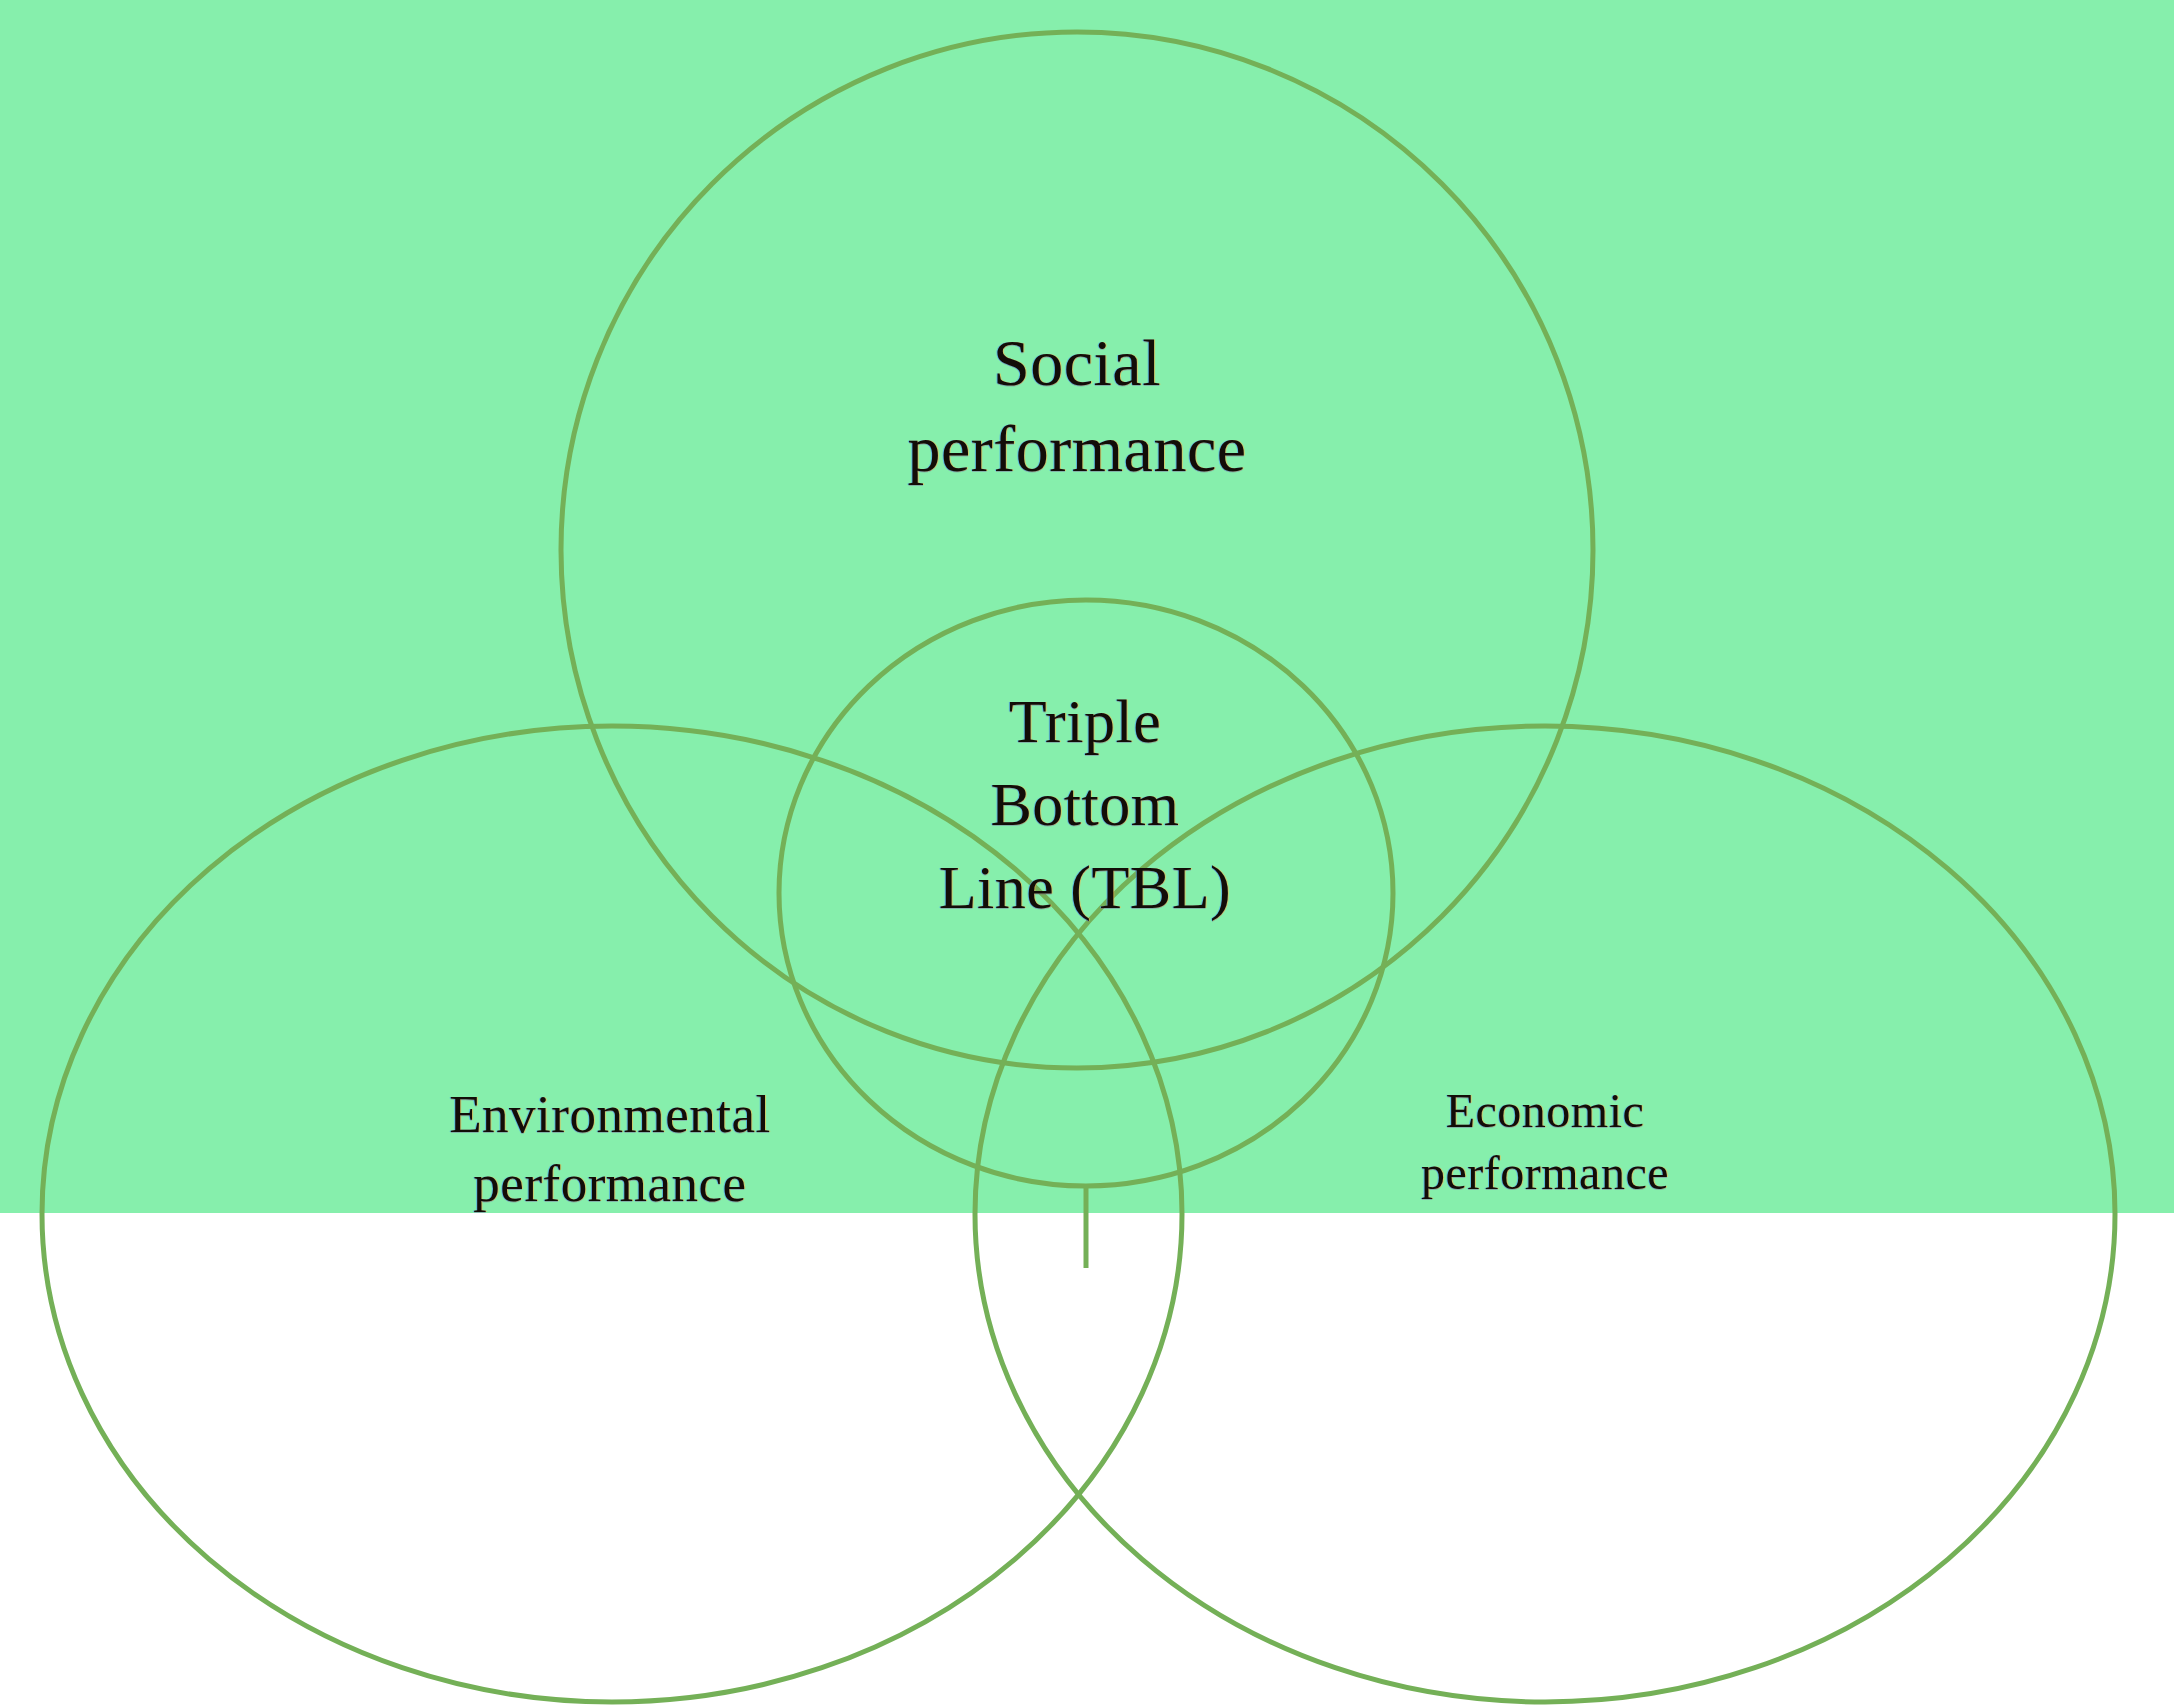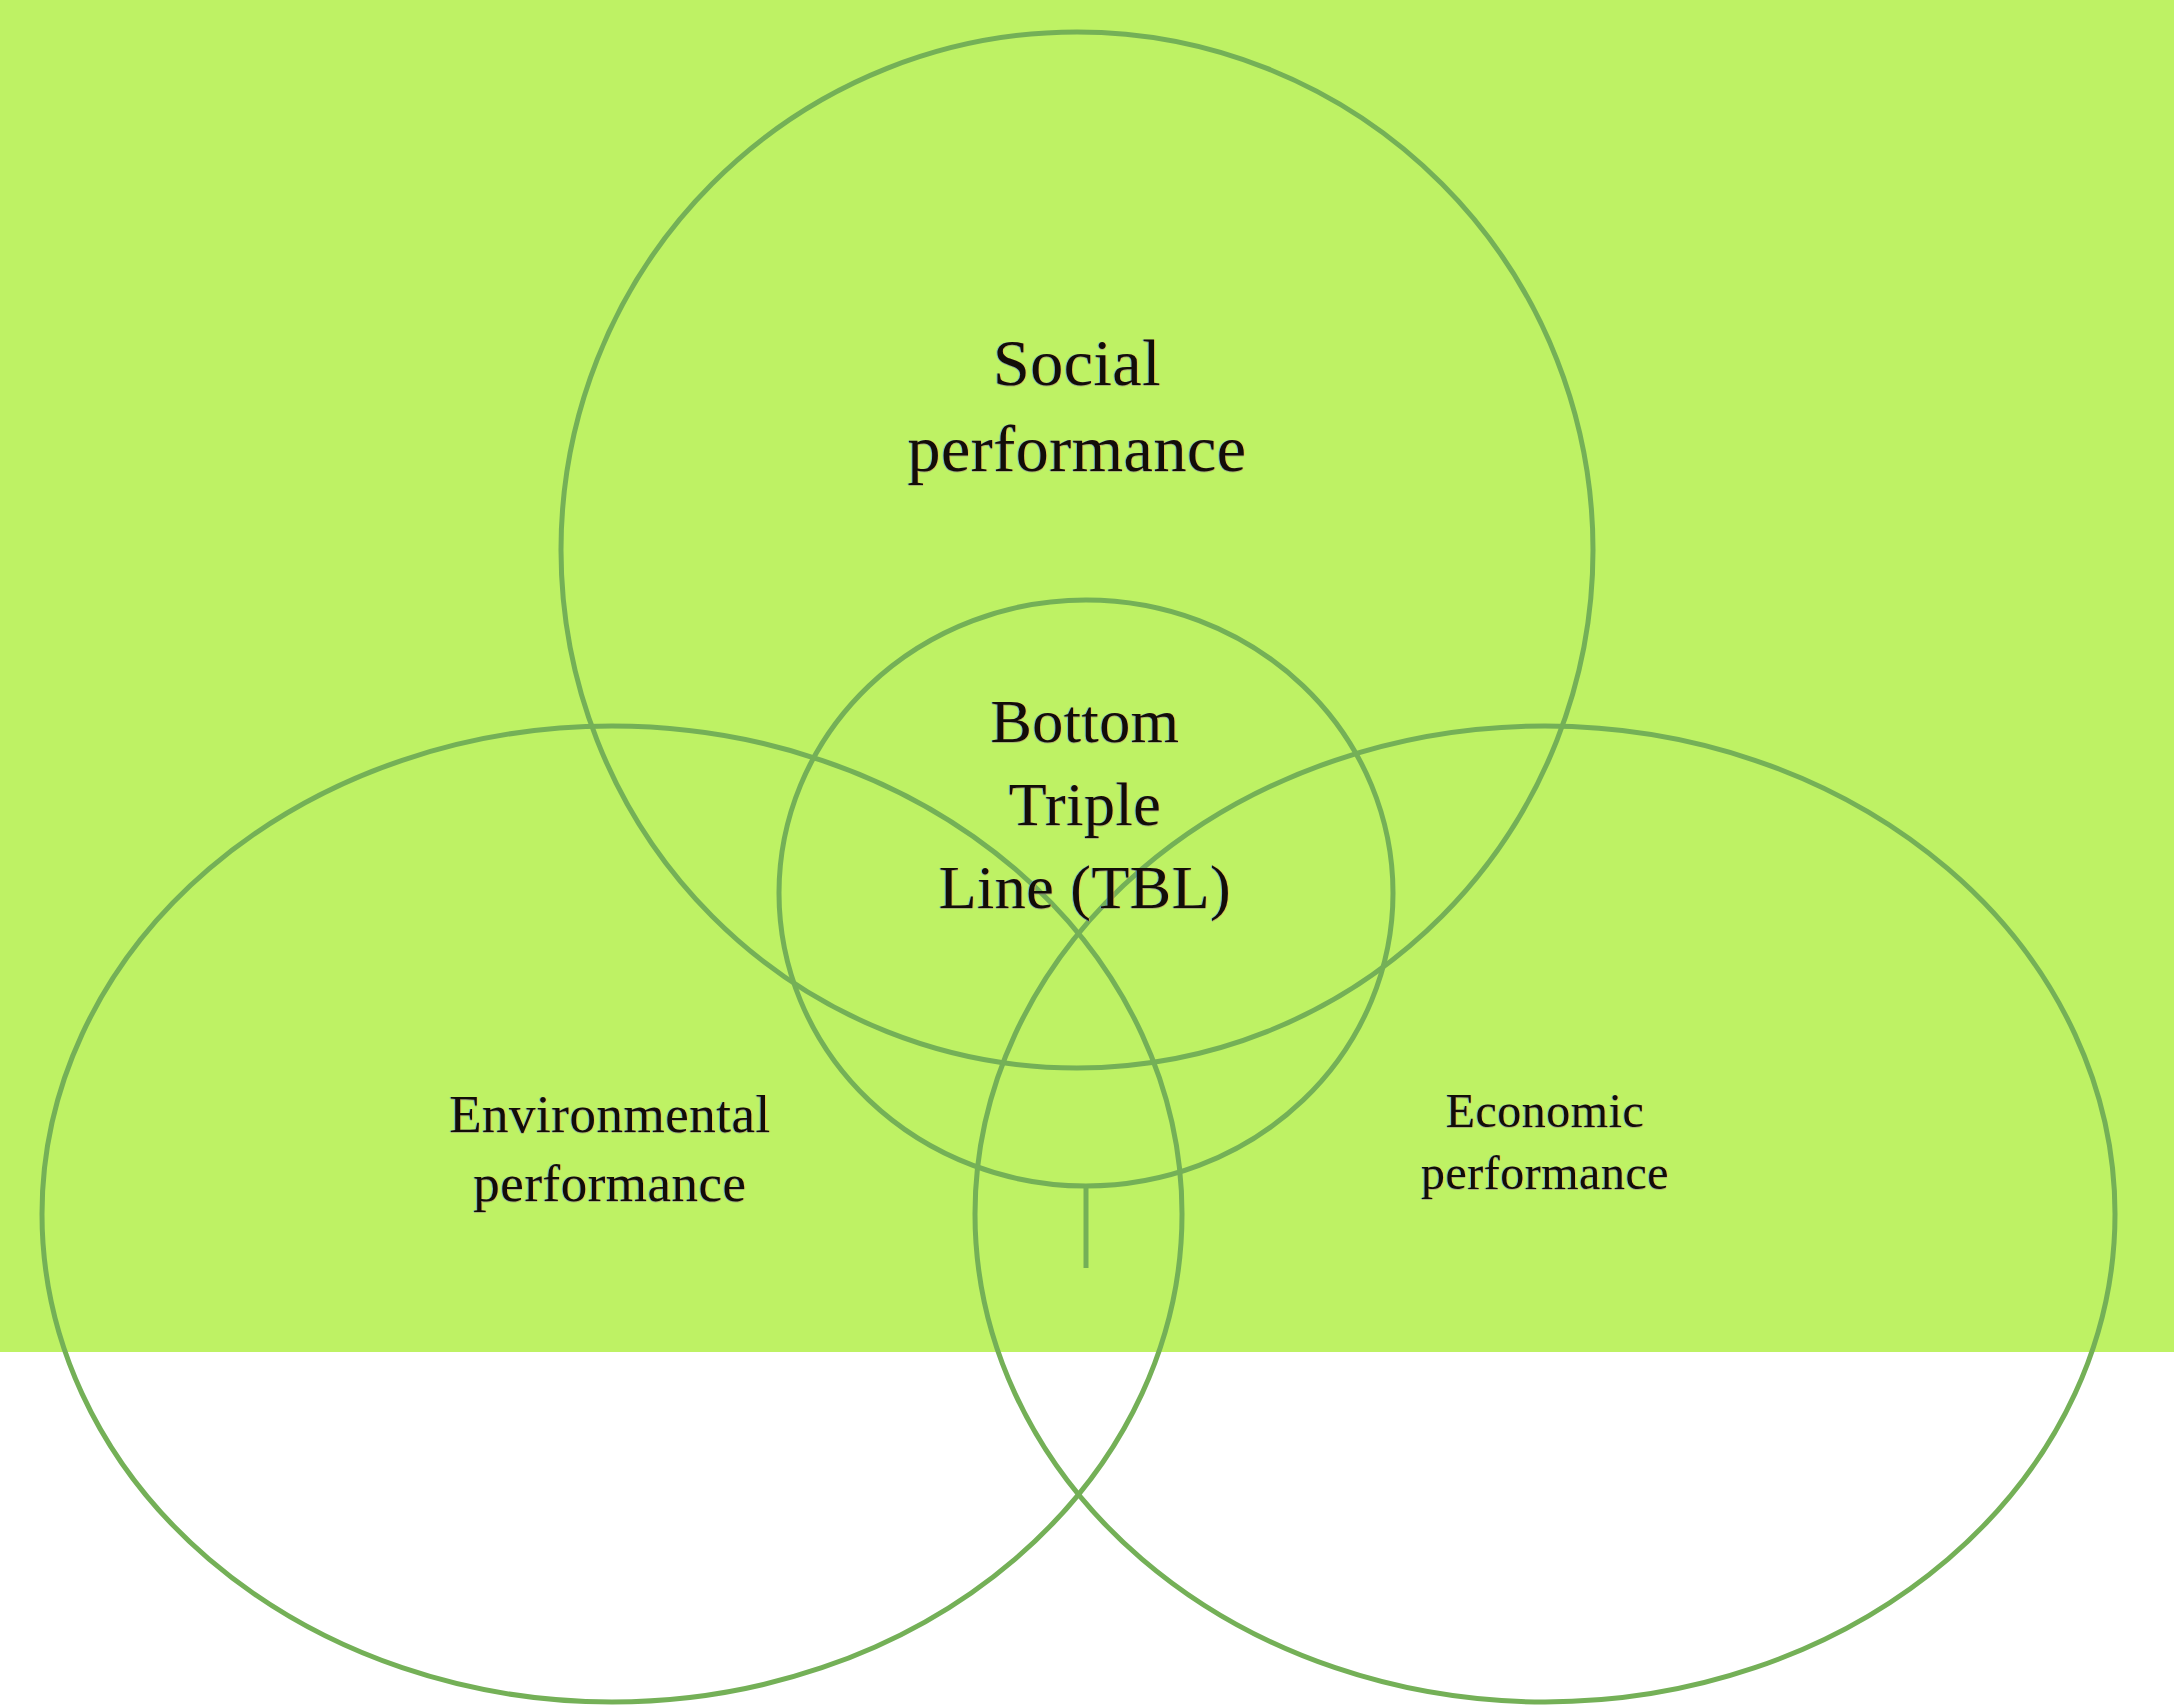--- a/index.html
+++ b/index.html
@@ -10,22 +10,22 @@
   }
   body {
     width: 2174px;
     height: 1707px;
     overflow: hidden;
     font-family: "Liberation Serif", "DejaVu Serif", serif;
   }
   #diagram-root {
     position: relative;
     width: 2174px;
-    height: 1352px;
-    background: #bef264;
+    height: 1213px;
+    background: #86efac;
   }
   #venn-svg {
     position: absolute;
     inset: 0;
     width: 2174px;
     height: 1707px;
     display: block;
   }
   .venn-circle {
     fill: none;
@@ -96,22 +96,22 @@
 
     <line class="venn-arc" x1="1086" y1="1186" x2="1086" y2="1268"></line>
   </svg>
 
   <div class="label-block" id="label-social">
     <span class="label-line">Social</span>
     <span class="label-line">performance</span>
   </div>
 
   <div class="label-block" id="label-center">
+    <span class="label-line">Triple</span>
     <span class="label-line">Bottom</span>
-    <span class="label-line">Triple</span>
     <span class="label-line">Line (TBL)</span>
   </div>
 
   <div class="label-block" id="label-environmental">
     <span class="label-line">Environmental</span>
     <span class="label-line">performance</span>
   </div>
 
   <div class="label-block" id="label-economic">
     <span class="label-line">Economic</span>

